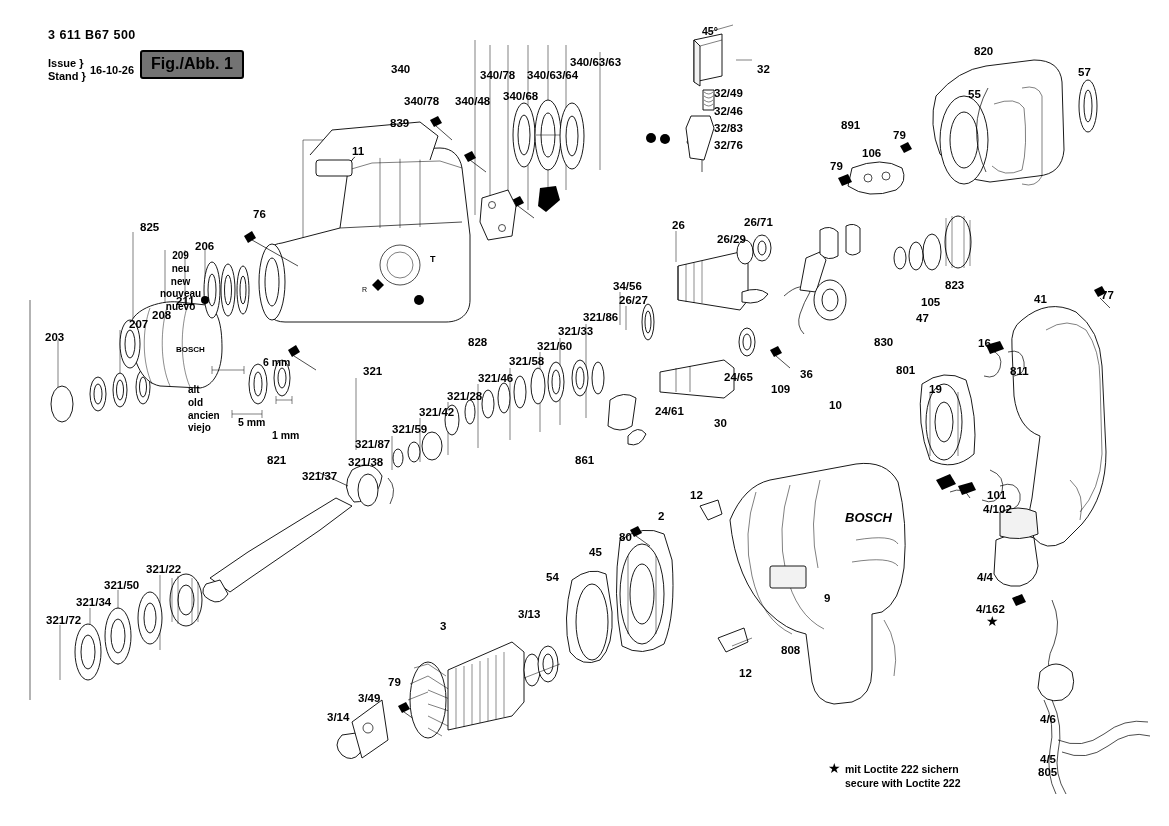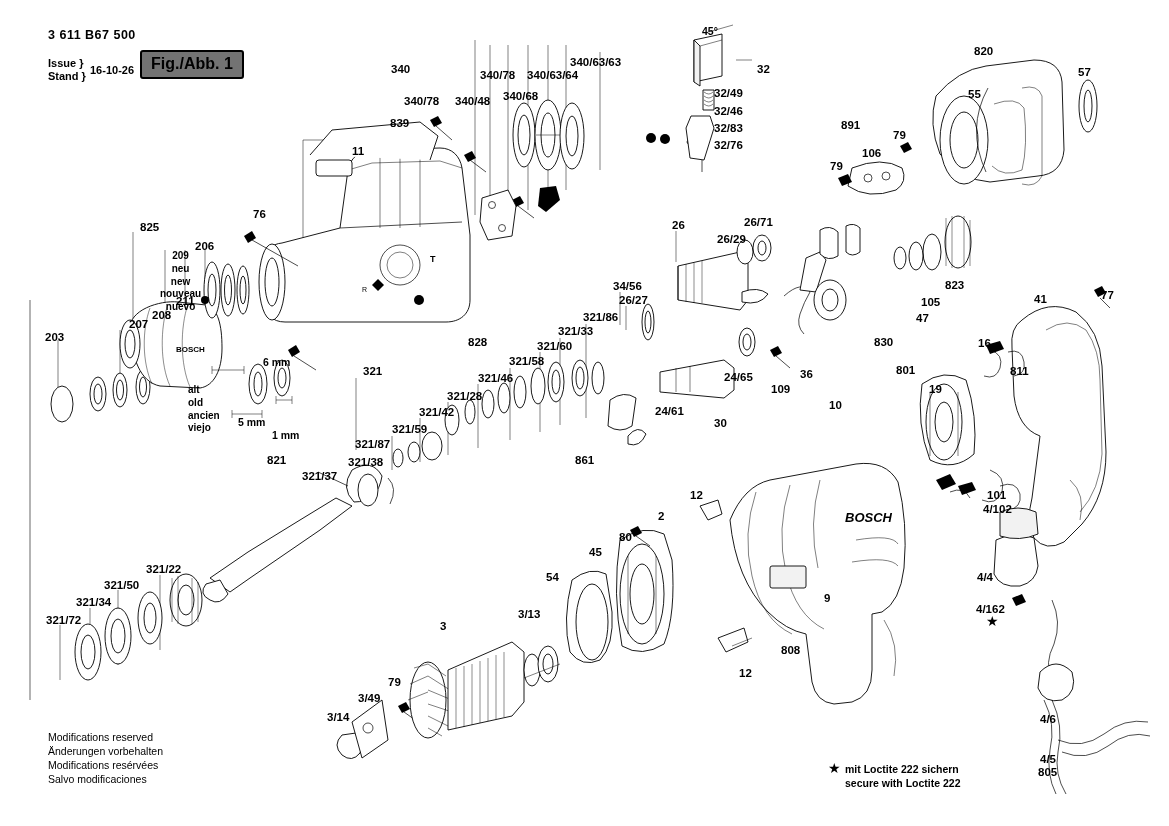--- a/index.html
+++ b/index.html
@@ -530,23 +530,19 @@
   <div class="lbl" style="left:824px; top:592px;">9</div>
   <div class="lbl" style="left:781px; top:644px;">808</div>
   <div class="lbl" style="left:739px; top:667px;">12</div>
 
   <div class="lbl" style="left:440px; top:620px;">3</div>
   <div class="lbl" style="left:518px; top:608px;">3/13</div>
   <div class="lbl" style="left:388px; top:676px;">79</div>
   <div class="lbl" style="left:358px; top:692px;">3/49</div>
   <div class="lbl" style="left:327px; top:711px;">3/14</div>
 
-  <div class="foot" style="left:48px; top:731px;">Modifications reserved
-Änderungen vorbehalten
-Modifications resérvées
-Salvo modificaciones</div>
 
   <div class="star" style="left:828px; top:761px;">★</div>
   <div class="note-loctite" style="left:845px; top:762px;">mit Loctite 222 sichern
 secure with Loctite 222</div>
   <div class="star" style="left:986px; top:614px;">★</div>
 
 </div>
 
 </body></html>

